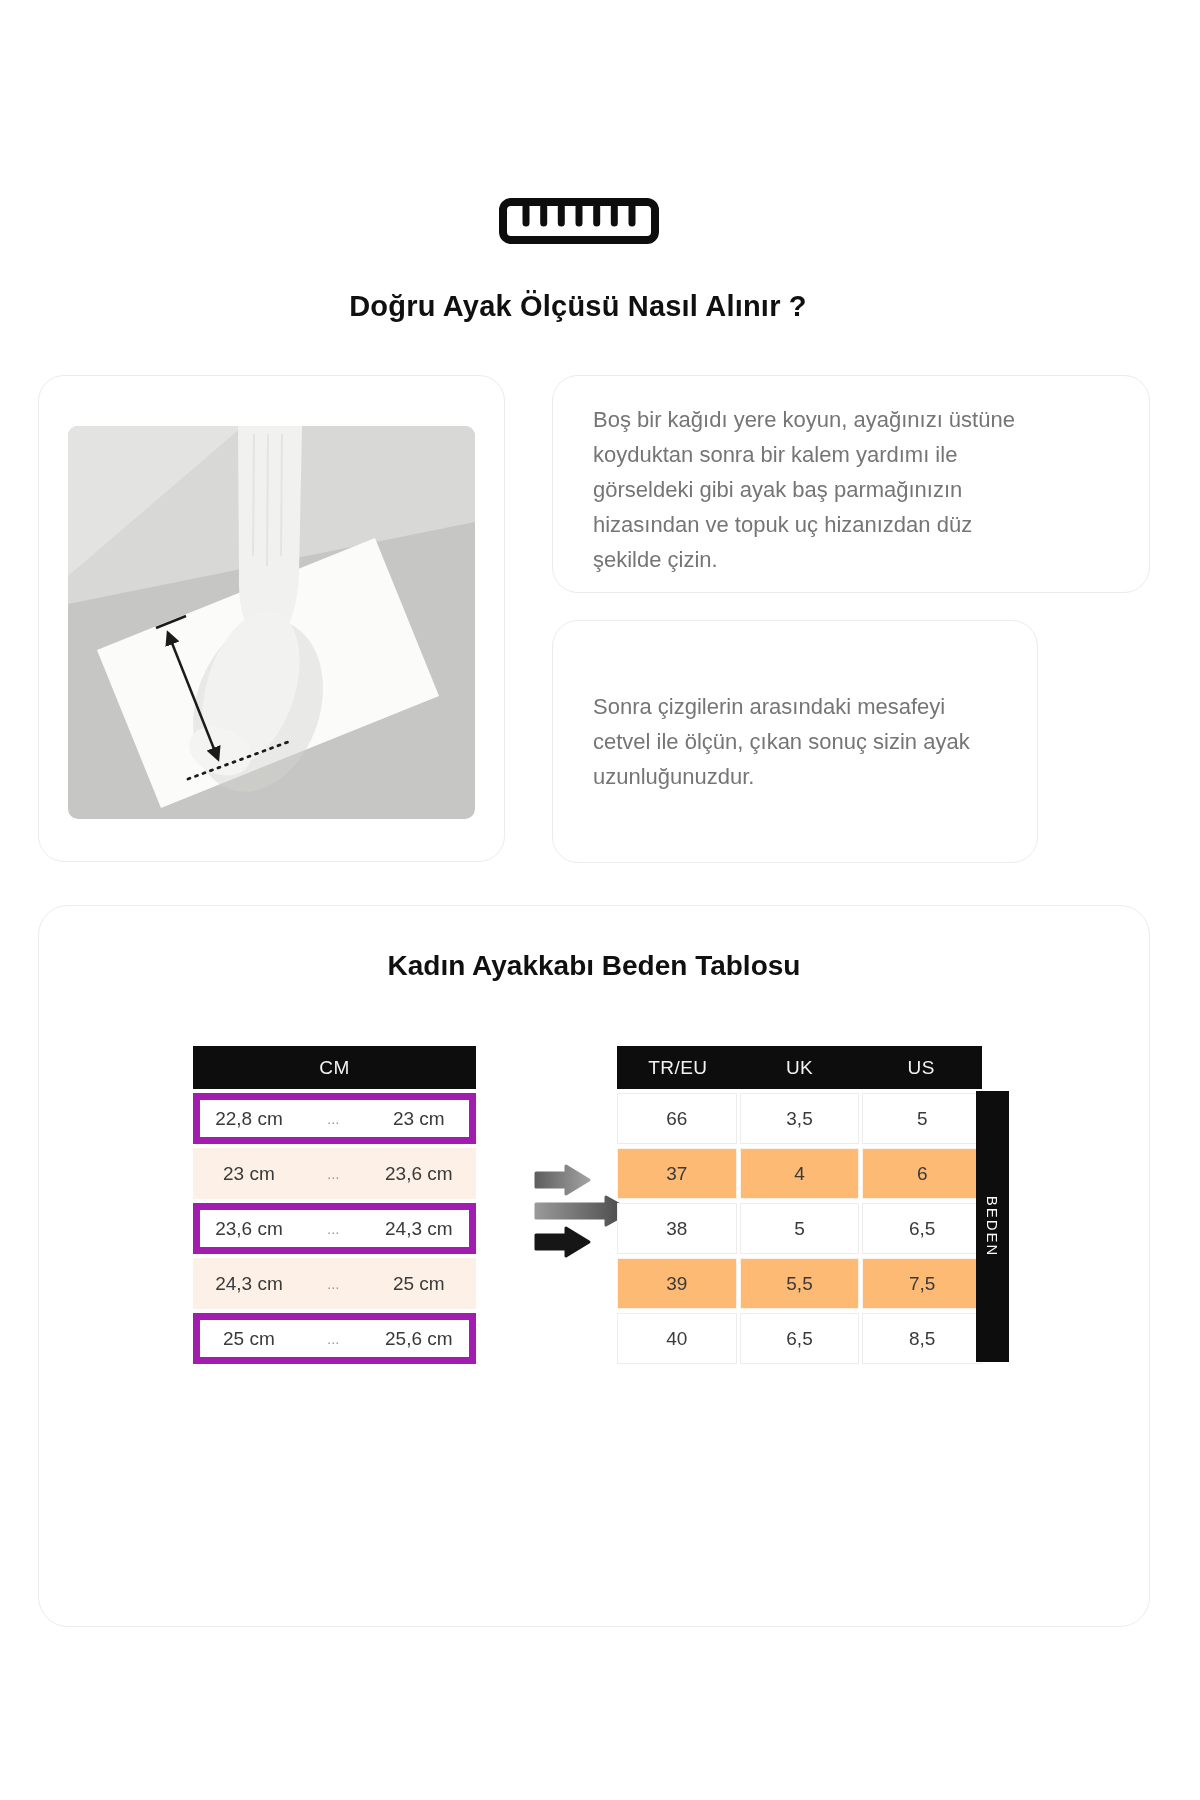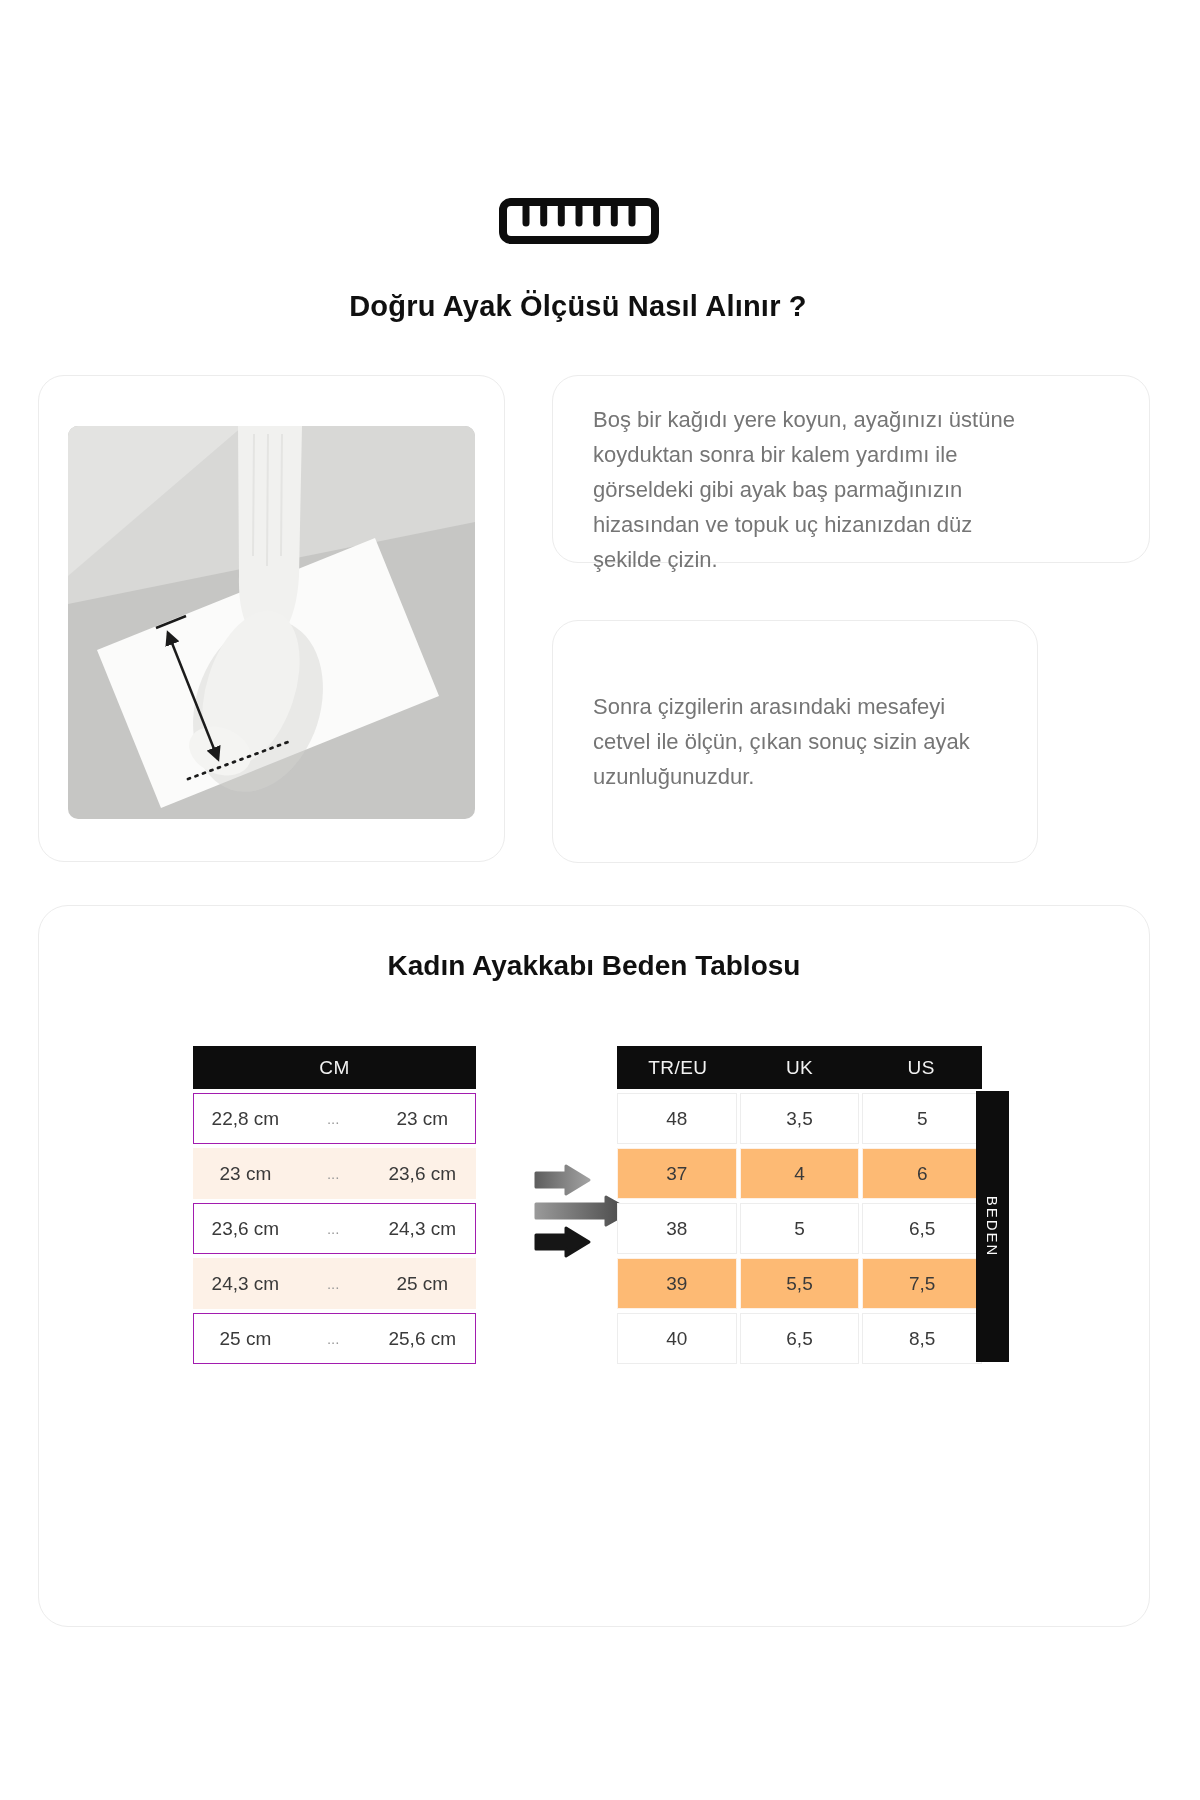--- a/index.html
+++ b/index.html
@@ -29,21 +29,21 @@
     border-radius: 26px;
     padding-left: 44px;
   }
   .photo-card { left: 38px; top: 375px; width: 467px; height: 487px; }
   .photo {
     position: absolute; left: 29px; top: 50px;
     width: 407px; height: 393px;
     border-radius: 10px; overflow: hidden;
   }
   .info-card-1 {
-    left: 552px; top: 375px; width: 598px; height: 188px;
+    left: 552px; top: 375px; width: 598px; height: 218px;
     padding: 26px 30px 0 40px;
   }
   .info-card-2 {
     left: 552px; top: 620px; width: 486px; height: 243px;
     display: flex; align-items: center;
     padding: 0 30px 0 40px;
   }
   .body-text {
     font-size: 22px; line-height: 35px; color: #757575;
     white-space: pre-line;
@@ -68,21 +68,21 @@
     letter-spacing: 0.4px;
     margin-bottom: 1px;
   }
   .t-head.cols span { flex: 1; text-align: center; }
 
   .t-row {
     height: 51px; margin-top: 4px;
     display: flex; align-items: center;
     font-size: 19px; color: #3a3a3a;
   }
-  .cm-table .t-row { background: #ffffff; border: 1px solid #a21caf; gap: 16px; }
+  .cm-table .t-row { background: #ffffff; border: 7px solid #a21caf; gap: 16px; }
   .cm-table .t-row.alt { background: #fdf1e7; border-color: #fdf1e7; }
   .cm-table .c-from { width: 116px; text-align: center; }
   .cm-table .c-sep  { width: 46px;  text-align: center; font-size: 15px; color: #9a9a9a; }
   .cm-table .c-to   { width: 119px; text-align: center; }
 
   .conv-table .t-row { gap: 3px; }
   .conv-table .cell {
     flex: 1; height: 100%;
     display: flex; align-items: center; justify-content: center;
     background: #ffffff; border: 1px solid #ededed;
@@ -226,21 +226,21 @@
   </div>
 
   <div class="table conv-table">
     <div class="t-head cols">
       <span>TR/EU</span>
       <span>UK</span>
       <span>US</span>
     </div>
 
     <div class="t-row">
-      <span class="cell">48</span>
+      <span class="cell">66</span>
       <span class="cell">3,5</span>
       <span class="cell">5</span>
     </div>
     <div class="t-row alt">
       <span class="cell">37</span>
       <span class="cell">4</span>
       <span class="cell">6</span>
     </div>
     <div class="t-row">
       <span class="cell">38</span>

